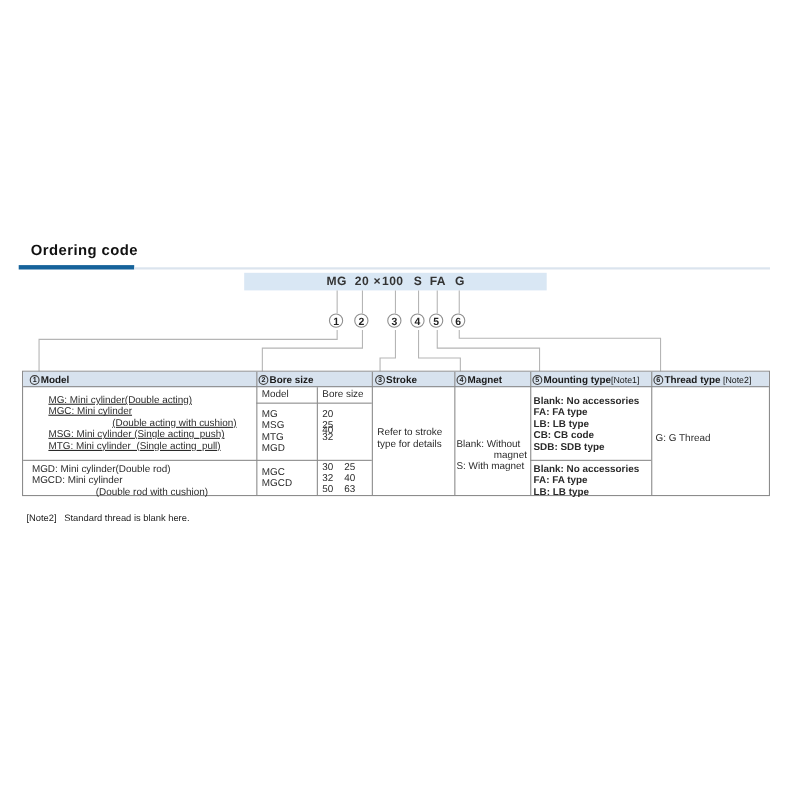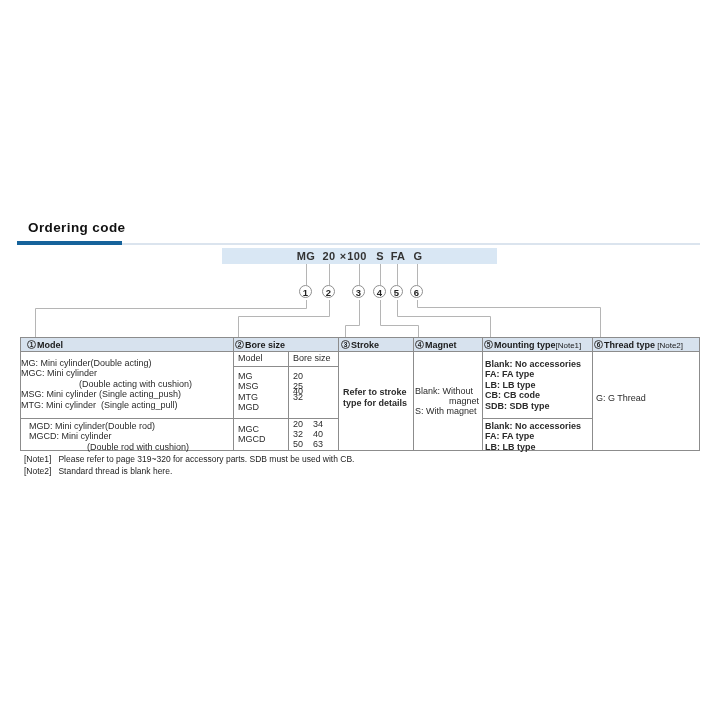--- a/index.html
+++ b/index.html
@@ -40,27 +40,27 @@
 
   .hcell{position:absolute;top:1px;height:12px;line-height:12px;font-weight:bold;font-size:9px;color:#1a1a1a;white-space:nowrap;}
   .h1{left:6px}.h2{left:214px}.h3{left:320px}.h4{left:394px}.h5{left:463px}.h6{left:573px}
   .hcirc{display:inline-block;width:9px;height:9px;border:1px solid #3d3d3d;border-radius:50%;font-size:6.5px;font-weight:bold;line-height:8px;text-align:center;vertical-align:1px;margin-right:1px;background:#fff0;}
   .hnote{font-weight:normal;font-size:8px;}
 
   .cellline{position:absolute;white-space:pre;line-height:10.4px;height:10px;color:var(--text);}
   .ind{padding-left:58px;}
 
   
-  .m-r1{left:0;} .m-r2{left:8px;}
+  .m-r1{left:23px;text-decoration:underline;} .m-r2{left:8px;}
   
   .b-sub{position:absolute;top:15px;font-size:9px;color:var(--text);white-space:nowrap;}
   .b-models{left:217px}.b-sizes{left:272px}
 
-  .strokeline{position:absolute;left:322px;white-space:nowrap;font-weight:bold;}
-  #magnet{position:absolute;left:394px;top:48px;width:64px;}
+  .strokeline{position:absolute;left:322px;white-space:nowrap;}
+  #magnet{position:absolute;left:394px;top:60px;width:64px;}
   #magnet div{white-space:nowrap;line-height:10.2px;}
   #magnet .mag-right{text-align:right;}
   .mountline{position:absolute;left:464px;white-space:nowrap;font-weight:bold;}
   #thread{position:absolute;left:575px;top:55px;white-space:nowrap;}
 
   
   .note{position:absolute;left:24px;font-size:8.5px;color:#222;white-space:nowrap;}
   .n1{top:454px}.n2{top:466px}
   .ntag{margin-right:7px;}
 </style>
@@ -140,21 +140,21 @@
     <div class="cellline" style="left:217px;top:33px">MG</div>
     <div class="cellline" style="left:217px;top:43.4px">MSG</div>
     <div class="cellline" style="left:217px;top:53.8px">MTG</div>
     <div class="cellline" style="left:217px;top:64.2px">MGD</div>
     <div class="cellline" style="left:272px;top:33px">20</div>
     <div class="cellline" style="left:272px;top:43.4px">25</div>
     <div class="cellline" style="left:272px;top:53.8px">32</div>
     <div class="cellline" style="left:272px;top:48px">40</div>
     <div class="cellline" style="left:217px;top:86px">MGC</div>
     <div class="cellline" style="left:217px;top:96.4px">MGCD</div>
-    <div class="cellline" style="left:272px;top:81px">20    34</div>
+    <div class="cellline" style="left:272px;top:81px">30    25</div>
     <div class="cellline" style="left:272px;top:91.2px">32    40</div>
     <div class="cellline" style="left:272px;top:101.4px">50    63</div>
 
     <div class="cellline strokeline" style="top:49px">Refer to stroke</div>
     <div class="cellline strokeline" style="top:60px">type for details</div>
 
     <div id="magnet">
       <div>Blank: Without</div>
       <div class="mag-right">magnet</div>
       <div>S: With magnet</div>
@@ -165,16 +165,15 @@
     <div class="cellline mountline" style="top:41.8px">LB: LB type</div>
     <div class="cellline mountline" style="top:52.2px">CB: CB code</div>
     <div class="cellline mountline" style="top:62.6px">SDB: SDB type</div>
     <div class="cellline mountline" style="top:83px">Blank: No accessories</div>
     <div class="cellline mountline" style="top:93.4px">FA: FA type</div>
     <div class="cellline mountline" style="top:103.8px">LB: LB type</div>
 
     <div id="thread">G: G Thread</div>
   </div>
 
-  <div class="note n1"><span class="ntag">[Note1]</span><span>Please refer to page 319~320 for accessory parts. SDB must be used with CB.</span></div>
   <div class="note n2"><span class="ntag">[Note2]</span><span>Standard thread is blank here.</span></div>
 
 </div>
 
 </body></html>

